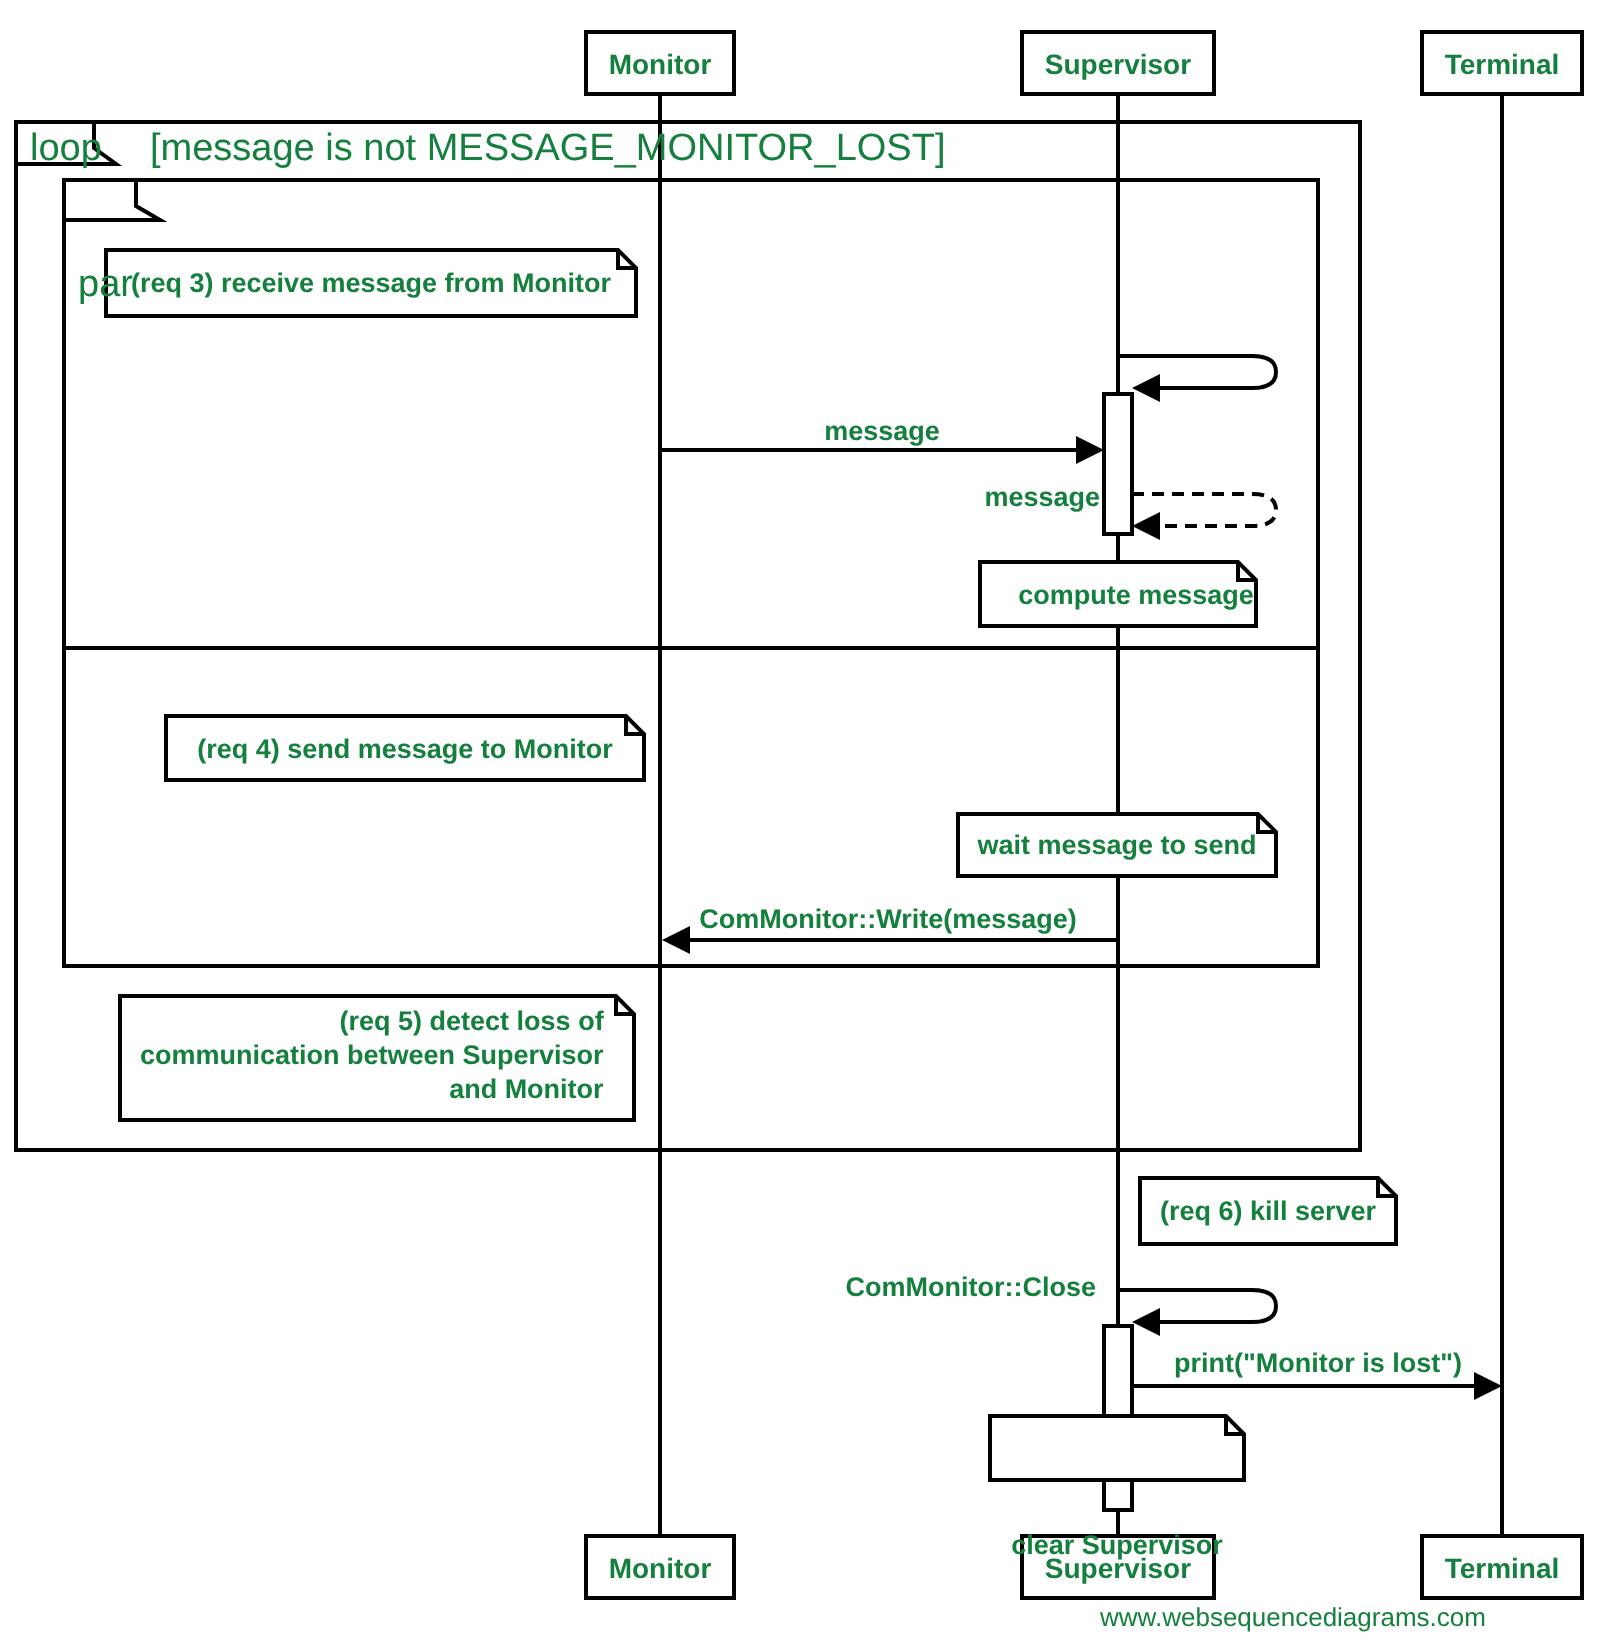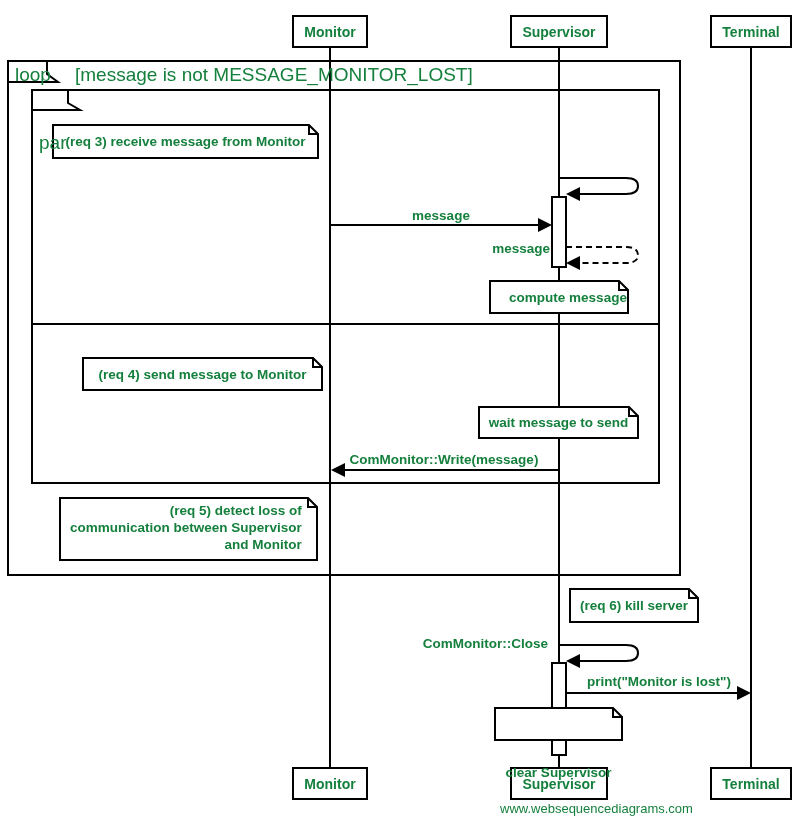--- a/index.html
+++ b/index.html
@@ -10,21 +10,21 @@
         box-sizing:border-box;display:flex;align-items:center;justify-content:center;
         font-weight:bold;font-size:14px;}
   .lbl{position:absolute;font-weight:bold;font-size:13.5px;line-height:16px;white-space:nowrap;}
   .lbl.right{text-align:right;}
   .lbl.center{text-align:center;}
   .notetext{position:absolute;font-weight:bold;font-size:13.5px;
             display:flex;align-items:center;justify-content:center;text-align:center;}
   .notetext.multiline{justify-content:flex-start;text-align:right;align-items:flex-start;
             white-space:pre-line;line-height:17px;}
   .frametag{position:absolute;font-weight:normal;font-size:19px;}
-  .watermark{position:absolute;font-size:13px;font-weight:normal;text-align:left;}
+  .watermark{position:absolute;font-size:13px;font-weight:normal;text-align:center;}
 </style>
 </head>
 <body>
 
 <div id="canvas">
 
   <svg id="wires" width="805" height="825" viewBox="0 0 805 825">
 
     <line x1="330" y1="48" x2="330" y2="767" stroke="#000" stroke-width="2"></line>
     <line x1="559" y1="48" x2="559" y2="767" stroke="#000" stroke-width="2"></line>

